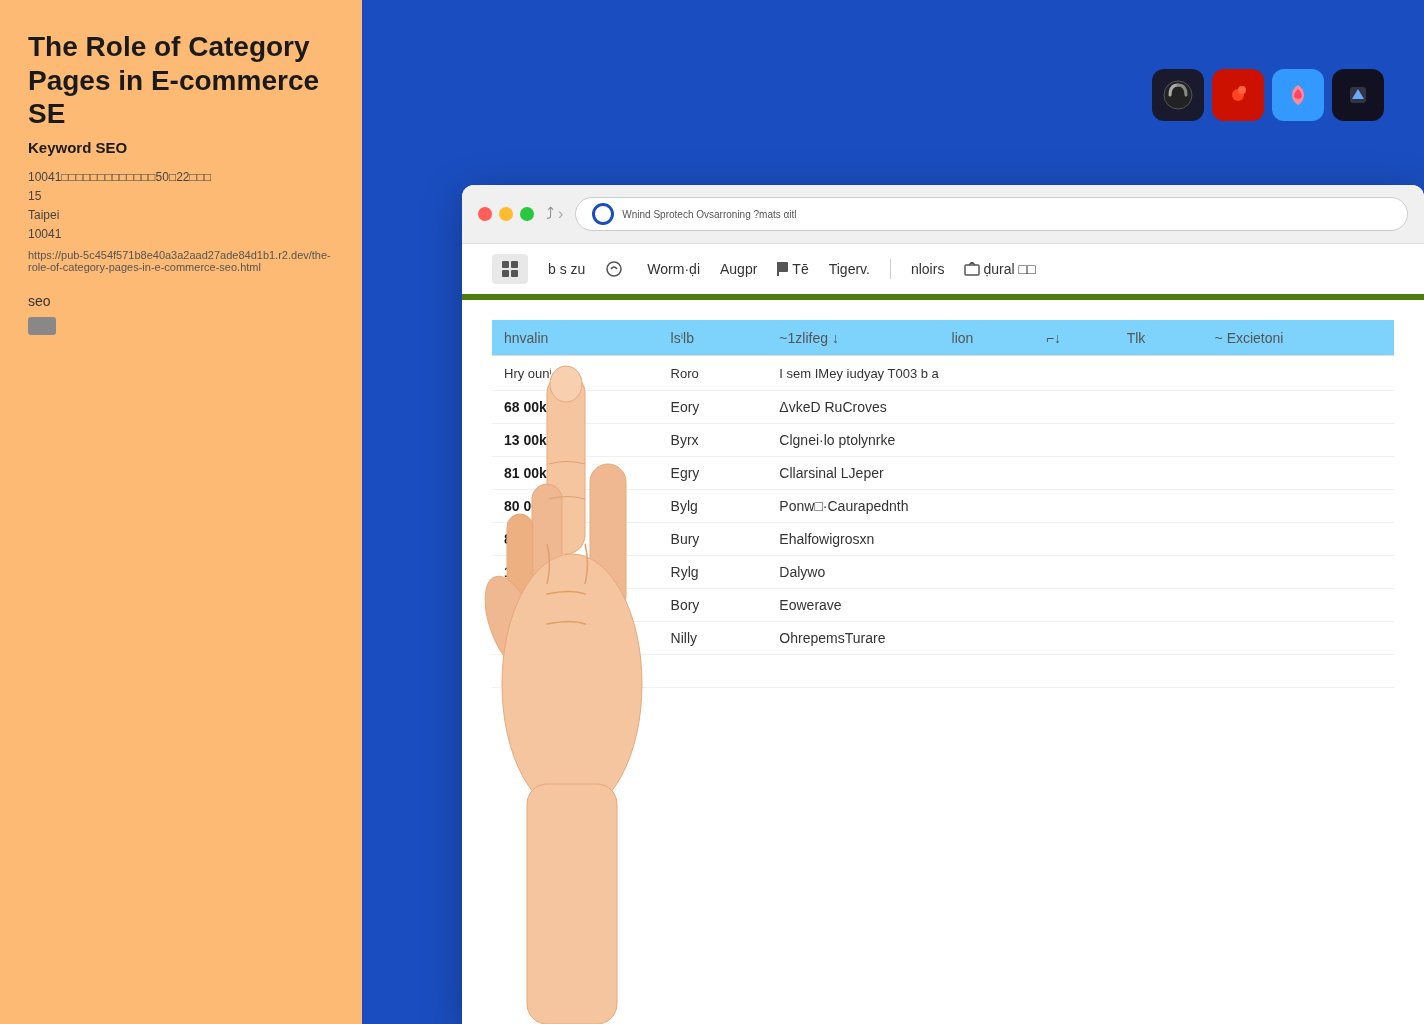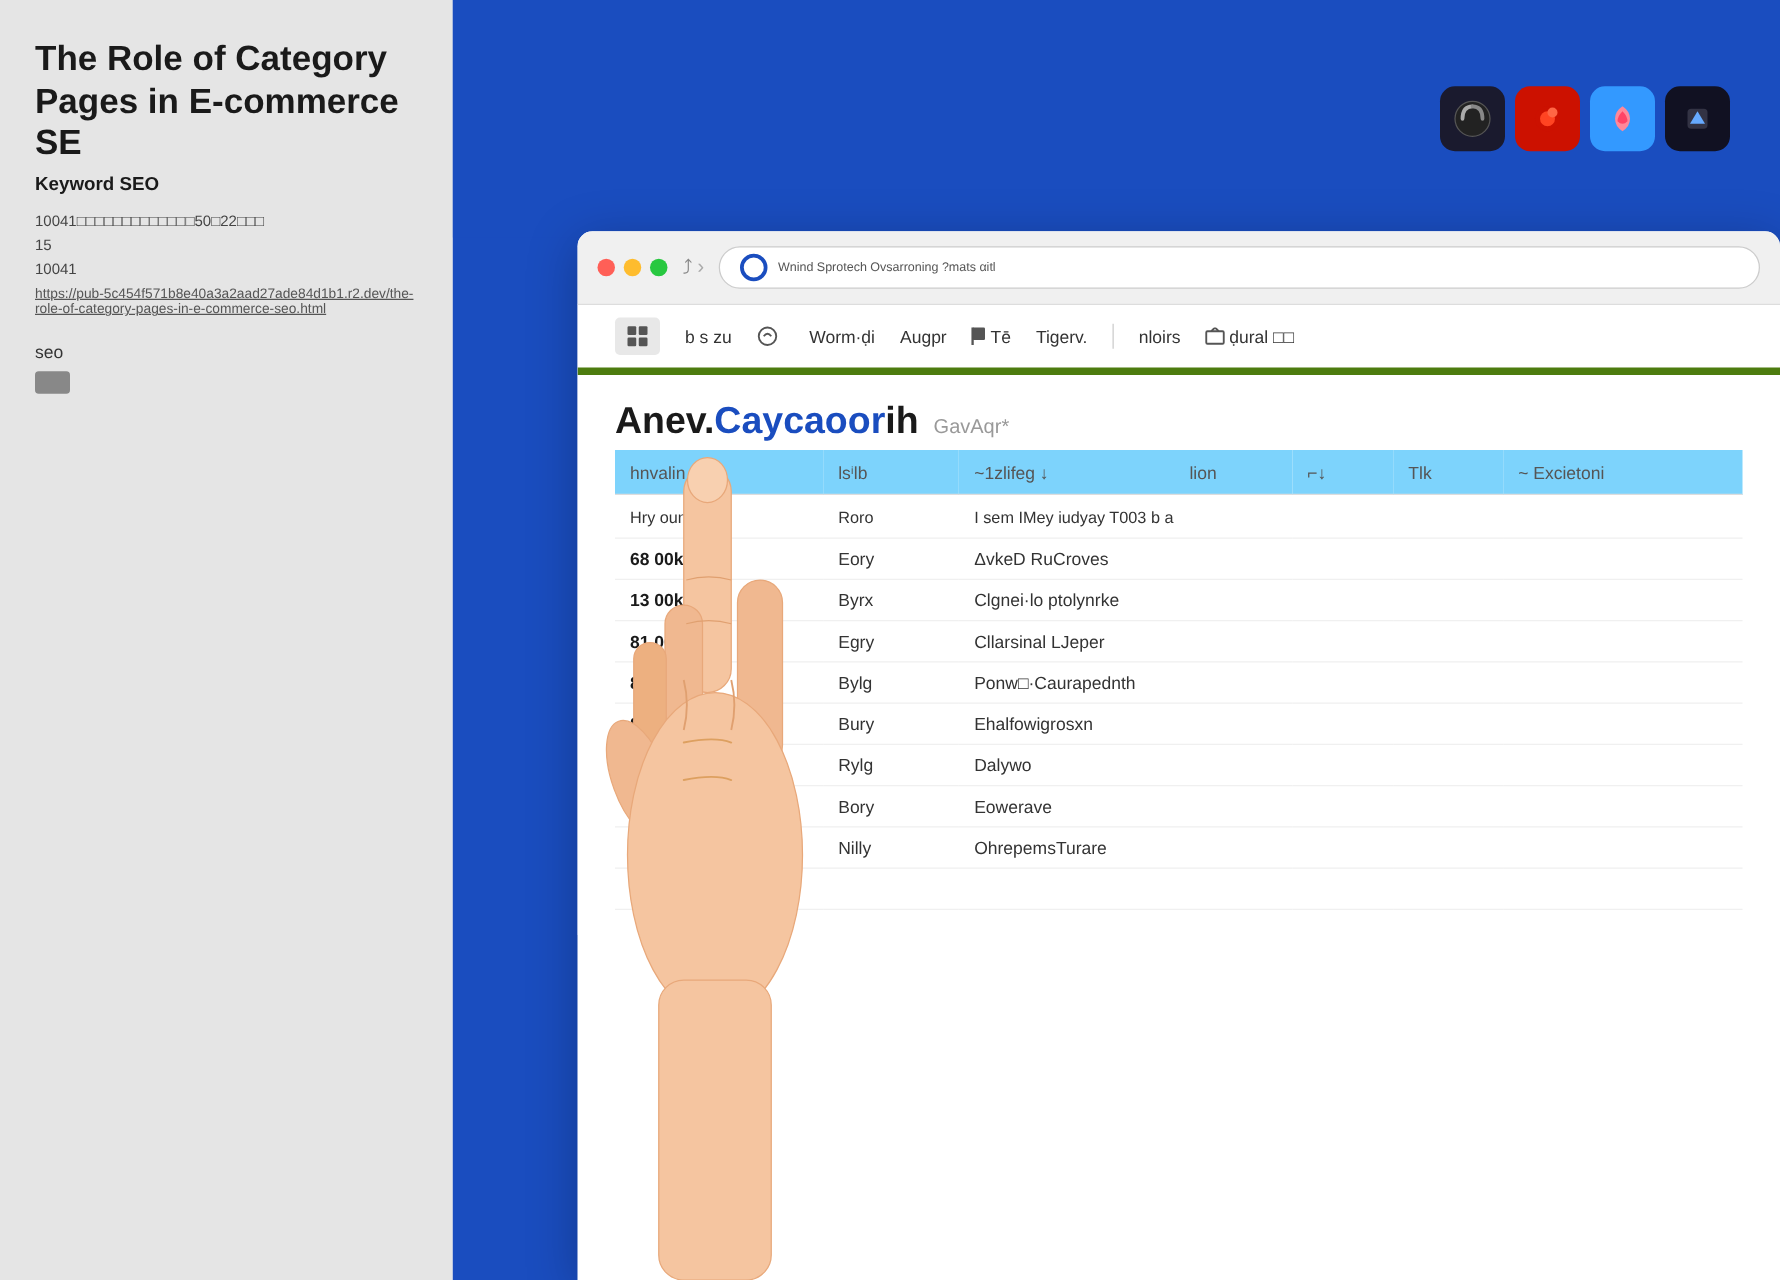--- a/index.html
+++ b/index.html
@@ -9,21 +9,21 @@
       overflow: hidden;
       font-family: -apple-system, BlinkMacSystemFont, 'Segoe UI', sans-serif;
       display: flex;
       position: relative;
     }
 
     
     .sidebar {
       width: 362px;
       min-width: 362px;
-      background: #e5e5e5;
+      background: #fdba74;
       height: 100%;
       padding: 30px 28px;
       display: flex;
       flex-direction: column;
       position: relative;
       z-index: 2;
     }
 
     .sidebar-title {
       font-size: 28px;
@@ -45,21 +45,20 @@
       color: #444;
       line-height: 1.6;
     }
 
     .sidebar-url {
       font-size: 11px;
       color: #555;
       word-break: break-all;
       margin-top: 4px;
       margin-bottom: 20px;
-      text-decoration: underline;
     }
 
     .sidebar-tag {
       font-size: 14px;
       color: #333;
       margin-bottom: 4px;
     }
 
     .sidebar-icon-placeholder {
       width: 28px;
@@ -263,20 +262,21 @@
   </style>
 </head>
 <body>
 
 <div class="sidebar">
   <h1 class="sidebar-title">The Role of Category Pages in E-commerce SE</h1>
   <div class="sidebar-subtitle">Keyword SEO</div>
   <div class="sidebar-meta">
     <div>10041□□□□□□□□□□□□□50□22□□□</div>
     <div>15</div>
+    <div>Taipei</div>
     <div>10041</div>
   </div>
   <div class="sidebar-url">https://pub-5c454f571b8e40a3a2aad27ade84d1b1.r2.dev/the-role-of-category-pages-in-e-commerce-seo.html</div>
   <div class="sidebar-tag">seo</div>
   <div class="sidebar-icon-placeholder"></div>
 </div>
 
 <div class="main">
 
   <div class="blue-bg">
@@ -361,26 +361,20 @@
       <span class="nav-item" style="display:flex;align-items:center;gap:3px;">
         <svg width="16" height="14" viewBox="0 0 16 14">
             <rect x="1" y="3" width="14" height="10" rx="1" fill="none" stroke="#555" stroke-width="1.5"></rect>
             <path d="M5 3 L8 0 L11 3" stroke="#555" stroke-width="1.5" fill="none"></path>
           </svg>
         ḍural □□
       </span>
     </div>
 
     <div class="browser-content">
-      <div style="display:flex;align-items:baseline;gap:0;margin-bottom:6px;">
-        <span style="font-size:30px;font-weight:700;color:#1a1a1a;">Anev. </span>
-        <span style="font-size:30px;font-weight:700;color:#1a4dbf;">Caycaoor</span>
-        <span style="font-size:30px;font-weight:700;color:#1a1a1a;"> ih</span>
-        <span style="font-size:16px;color:#999;margin-left:12px;font-weight:400;">GavAqr*</span>
-      </div>
 
       <table class="data-table">
         <thead>
           <tr>
             <th>hnvalin</th>
             <th>lsⁱlb</th>
             <th>~1zlifeg ↓</th>
             <th>lion</th>
             <th>⌐↓</th>
             <th>Tlk</th>

